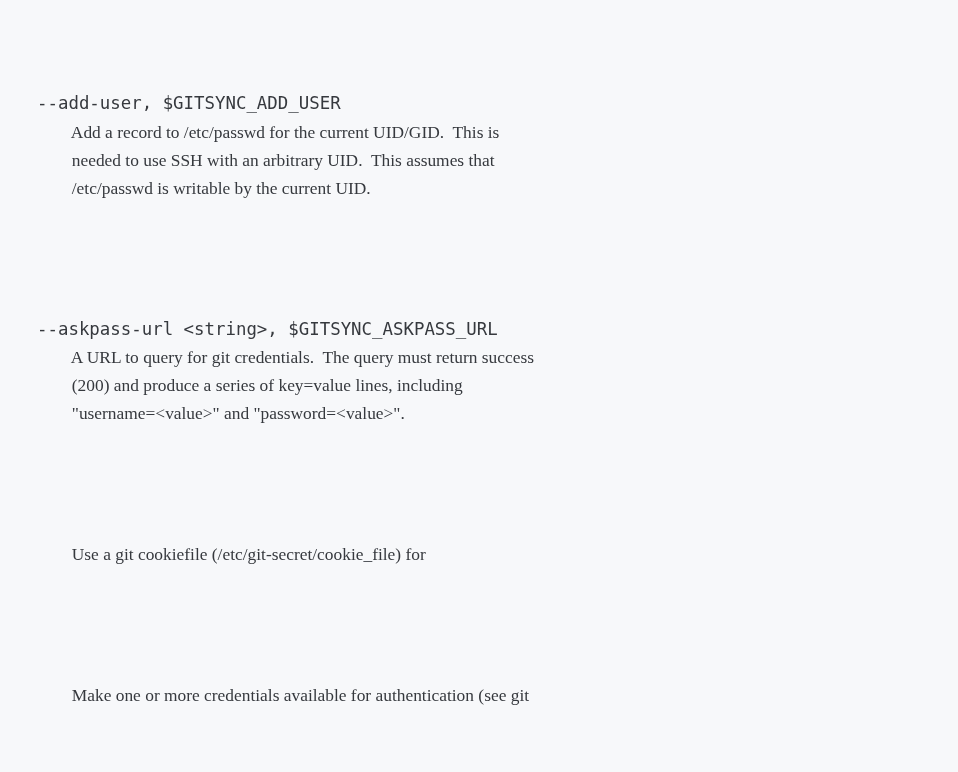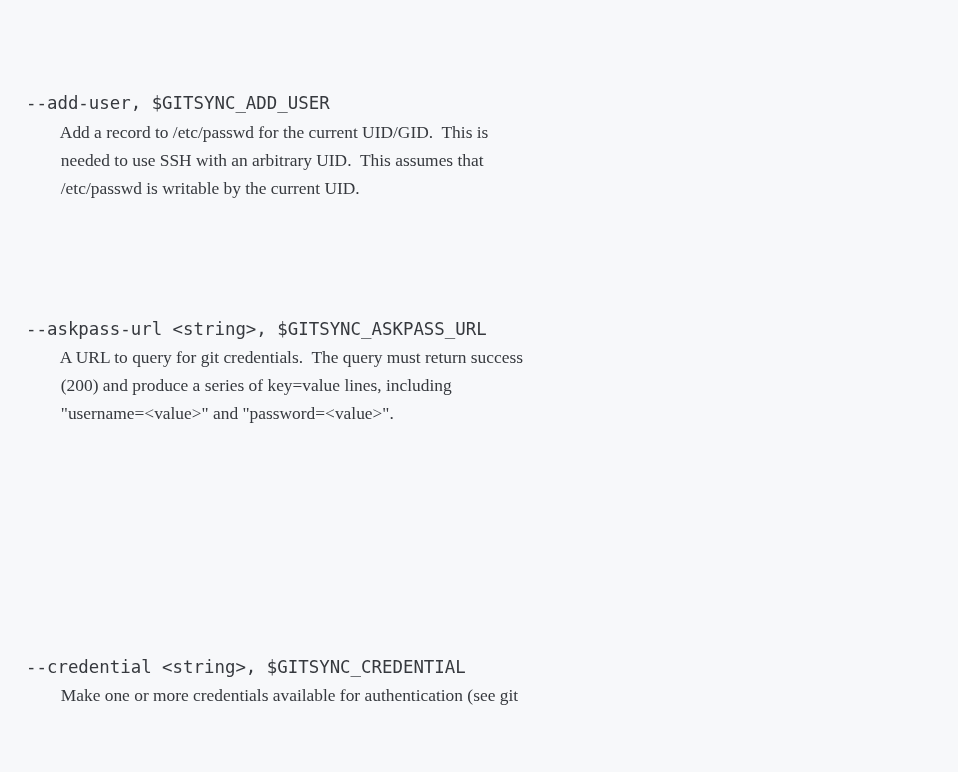--- a/index.html
+++ b/index.html
@@ -12,21 +12,21 @@
     height: 772px;
     background: #f7f8fa;
     font-family: "DejaVu Sans Mono", "Liberation Mono", monospace;
     color: #36393e;
     overflow: hidden;
   }
   .man-page {
     box-sizing: border-box;
     width: 958px;
     height: 772px;
-    padding: 2px 0 0 1px;
+    padding: 2px 0 0 12px;
     background: #f7f8fa;
   }
   .help-block {
     margin: 0;
     padding: 0;
     font-family: "DejaVu Sans Mono", "Liberation Mono", monospace;
     font-size: 17.4px;
     line-height: 28.15px;
     letter-spacing: 0px;
     color: #36393e;
@@ -56,18 +56,18 @@
 </head>
 <body>
 
 <div class="man-page">
   <div class="help-block">
 
     <span class="flag-entry"><span class="flag-signature">--add-user, $GITSYNC_ADD_USER</span><span class="flag-description">        Add a record to /etc/passwd for the current UID/GID.  This is</span><span class="flag-description">        needed to use SSH with an arbitrary UID.  This assumes that</span><span class="flag-description">        /etc/passwd is writable by the current UID.</span></span><span class="blank-line"> </span>
 
     <span class="flag-entry"><span class="flag-signature">--askpass-url &lt;string&gt;, $GITSYNC_ASKPASS_URL</span><span class="flag-description">        A URL to query for git credentials.  The query must return success</span><span class="flag-description">        (200) and produce a series of key=value lines, including</span><span class="flag-description">        "username=&lt;value&gt;" and "password=&lt;value&gt;".</span></span><span class="blank-line"> </span>
 
-    <span class="flag-entry"></span><span class="blank-line"> </span>
+    <span class="flag-entry"><span class="flag-description">        Use a git cookiefile (/etc/git-secret/cookie_file) for</span></span><span class="blank-line"> </span>
 
-    <span class="flag-entry"><span class="flag-signature">--credential &lt;string&gt;, $GITSYNC_CREDENTIAL</span><span class="flag-description">        Make one or more credentials available for authentication (see git</span></span>
+    <span class="flag-entry"><span class="flag-description">        Make one or more credentials available for authentication (see git</span></span>
 
   </div>
 </div>
 
 </body></html>

